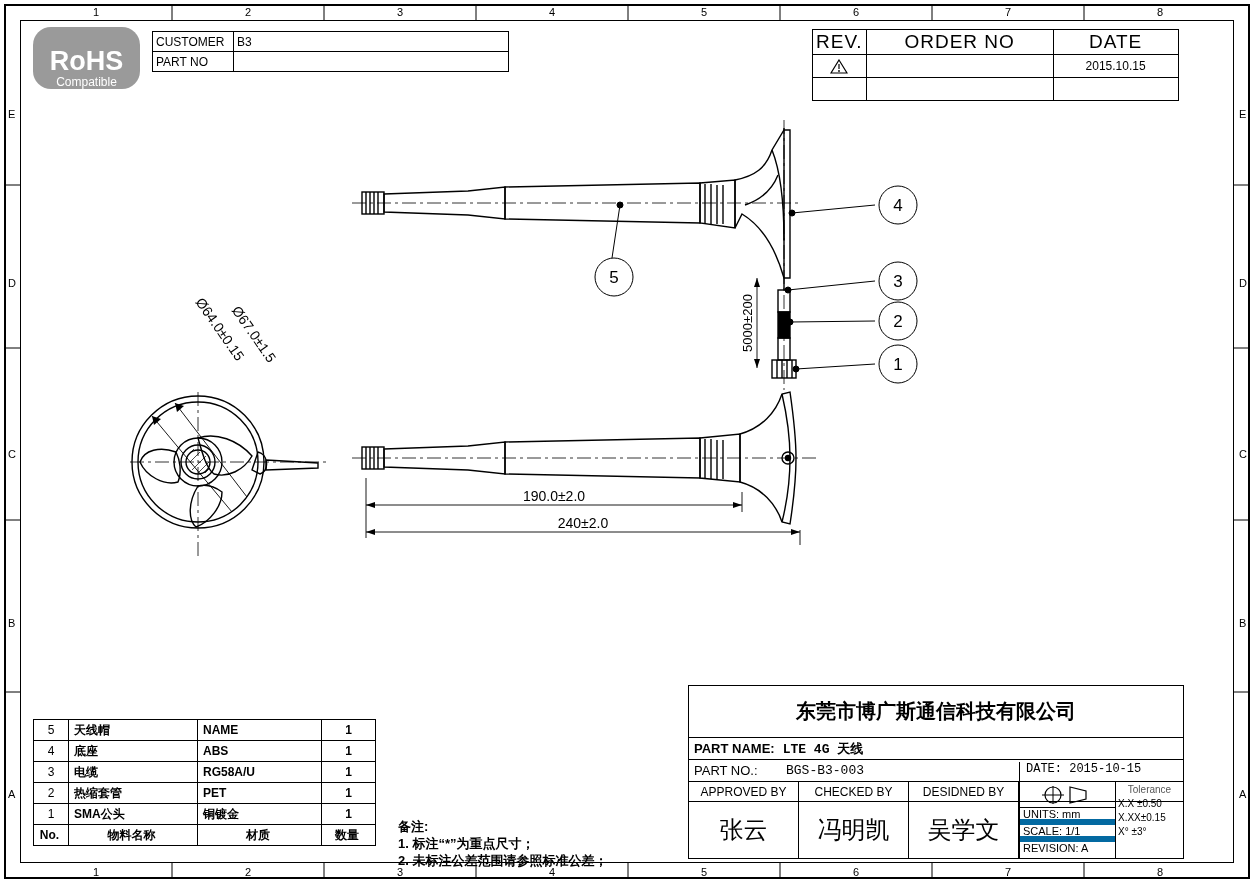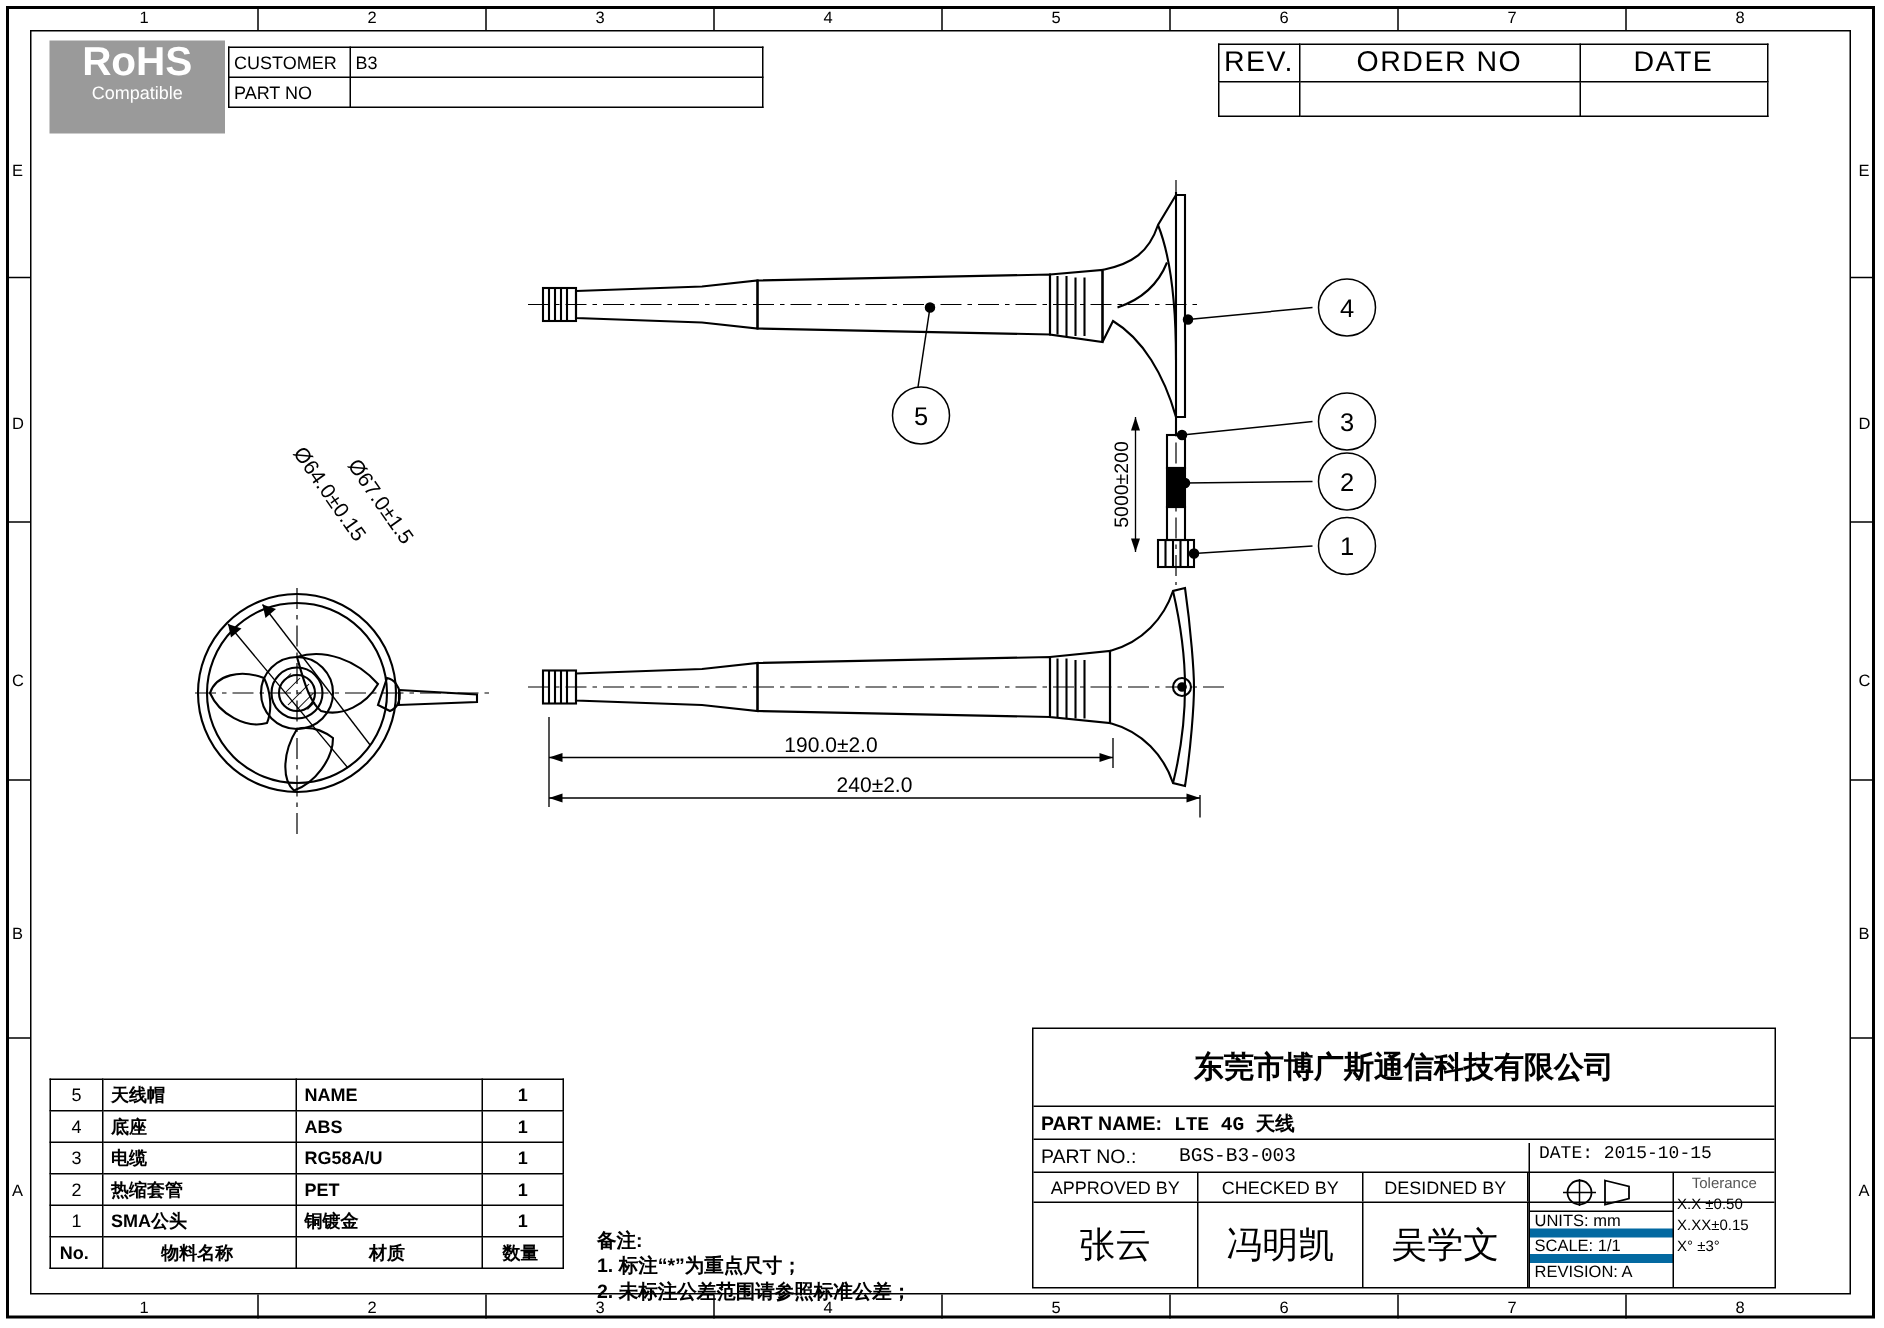--- a/index.html
+++ b/index.html
@@ -5,22 +5,22 @@
   html,body{margin:0;padding:0;background:#fff;}
   body{width:1256px;height:885px;font-family:"Liberation Sans",sans-serif;overflow:hidden;}
   #sheet{position:relative;width:1256px;height:885px;}
   .border-outer{position:absolute;left:4px;top:4px;width:1246px;height:875px;border:2px solid #000;box-sizing:border-box;}
   .border-inner{position:absolute;left:20px;top:20px;width:1214px;height:843px;border:1.5px solid #000;box-sizing:border-box;}
 
   
   .zone{position:absolute;font-size:11px;color:#000;font-family:"Liberation Sans",sans-serif;}
 
   
-  .rohs{position:absolute;left:33px;top:27px;width:117px;height:62px;background:#9a9a9a;color:#fff;
-        display:flex;flex-direction:column;align-items:center;justify-content:flex-start;}
+  .rohs{position:absolute;left:33px;top:27px;width:107px;height:62px;background:#9a9a9a;color:#fff;
+        display:flex;flex-direction:column;align-items:center;justify-content:flex-end;border-radius:18px;}
   .rohs .r1{font-size:27px;font-weight:bold;letter-spacing:0px;line-height:28px;}
   .rohs .r2{font-size:12px;line-height:14px;}
 
   table.grid{border-collapse:collapse;position:absolute;}
   table.grid td{border:1px solid #000;font-size:12px;padding:1px 3px;font-family:"Liberation Sans",sans-serif;}
 
   
   #customer-block{left:152px;top:31px;}
   #customer-block td.lbl{width:74px;height:17px;}
   #customer-block td.val{width:268px;}
@@ -313,20 +313,31 @@
     </table>
 
   <table class="grid" id="rev-block">
     <tbody>
         <tr>
       <td class="c1 hdr">REV.</td>
       <td class="c2 hdr">ORDER  NO</td>
       <td class="c3 hdr">DATE</td>
     </tr>
     <tr>
+      <td class="c1">
+        <svg width="18" height="15" viewBox="0 0 18 15" style="vertical-align:middle">
+          <polygon points="9,1 17,14 1,14" fill="none" stroke="#000" stroke-width="1.2"></polygon>
+          <line x1="9" y1="5" x2="9" y2="10" stroke="#000" stroke-width="1.2"></line>
+          <circle cx="9" cy="12" r="0.9" fill="#000"></circle>
+        </svg>
+      </td>
+      <td class="c2"></td>
+      <td class="c3">2015.10.15</td>
+    </tr>
+    <tr>
       <td class="c1"></td>
       <td class="c2"></td>
       <td class="c3"></td>
     </tr>
   </tbody>
     </table>
 
   <table class="grid" id="bom">
     <tbody>
         <tr>

